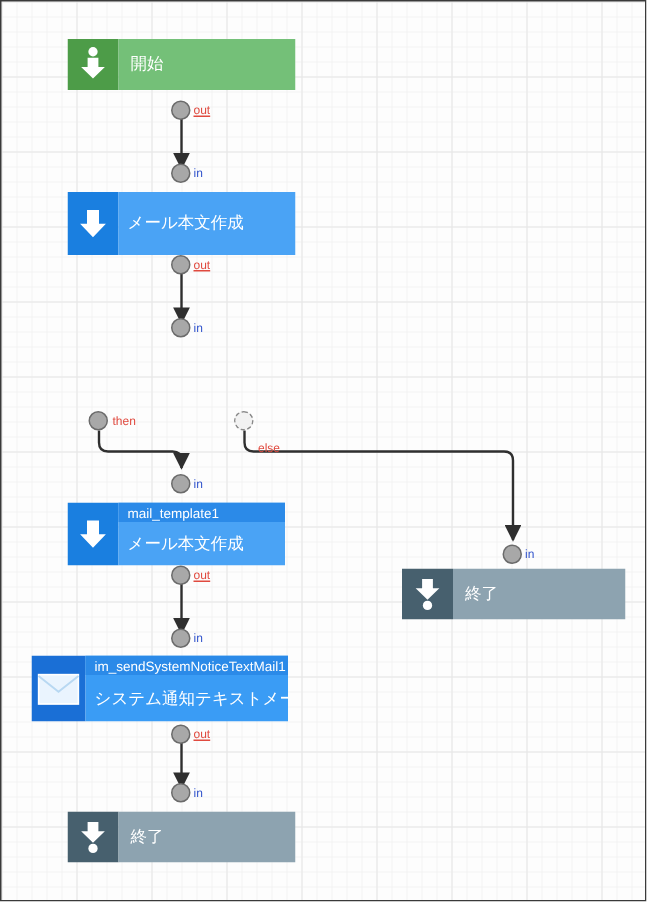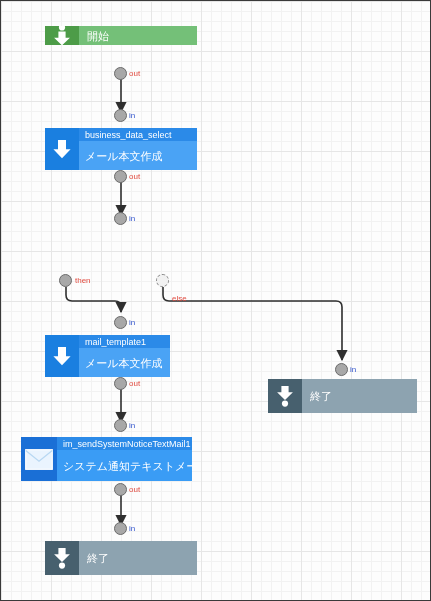--- a/index.html
+++ b/index.html
@@ -110,21 +110,21 @@
     background: #f2f2f2;
     border: 1px dashed #888888;
   }
   .port-label {
     position: absolute;
     font-size: 8px;
     line-height: 9px;
     white-space: nowrap;
     font-family: "Liberation Sans", sans-serif;
   }
-  .port-label.out { color: #e04a3f; }
+  .port-label.out { color: #e04a3f; text-decoration: underline; }
   .port-label.in  { color: #3355cc; }
   .port-label.then { color: #e04a3f; }
   .port-label.else { color: #e04a3f; margin-top: 18px; }
   svg.ic { display:block; }
 </style>
 </head>
 <body>
 
 <div id="canvas">
 
@@ -141,21 +141,21 @@
 
     <path d="M 65 286 L 65 294 Q 65 300 71 300 L 114 300 Q 120 300 120 306 L 120 311" stroke="#2f2f2f" stroke-width="1.6" fill="none" marker-end="url(#arrow)"></path>
 
     <path d="M 162 286 L 162 294 Q 162 300 168 300 L 335 300 Q 341 300 341 306 L 341 359" stroke="#2f2f2f" stroke-width="1.6" fill="none" marker-end="url(#arrow)"></path>
 
     <path d="M 120 384 L 120 421" stroke="#2f2f2f" stroke-width="1.6" fill="none" marker-end="url(#arrow)"></path>
 
     <path d="M 120 490 L 120 524" stroke="#2f2f2f" stroke-width="1.6" fill="none" marker-end="url(#arrow)"></path>
   </svg>
 
-  <div class="node n-start simple" style="left:44px; top:25px; width:152px; height:19px;">
+  <div class="node n-start simple" style="left:44px; top:25px; width:152px; height:34px;">
     <div class="node-icon">
       <svg class="ic" width="26" height="26" viewBox="0 0 26 26">
         <circle cx="13" cy="4.5" r="3.1" fill="#ffffff"></circle>
         <path d="M9.4 8.5 h7.2 v6.2 h4.3 L13 22.4 L5.1 14.7 h4.3 z" fill="#ffffff"></path>
       </svg>
     </div>
     <div class="node-body">
       <div class="node-title">開始</div>
     </div>
   </div>
@@ -165,41 +165,40 @@
   <div class="port solid" style="left:113px; top:108px;"></div>
   <div class="port-label in" style="left:128px; top:110px;">in</div>
 
   <div class="node n-proc" style="left:44px; top:127px; width:152px; height:42px;">
     <div class="node-icon">
       <svg class="ic" width="26" height="26" viewBox="0 0 26 26">
         <path d="M9.0 4.0 h8.0 v9.2 h4.6 L13 22.2 L4.4 13.2 h4.6 z" fill="#ffffff"></path>
       </svg>
     </div>
     <div class="node-body">
-      <div class="node-sub">business_data_select</div>
       <div class="node-title">メール本文作成</div>
     </div>
   </div>
   <div class="port solid" style="left:113px; top:169px;"></div>
   <div class="port-label out" style="left:128px; top:171px;">out</div>
 
   <div class="port solid" style="left:113px; top:211px;"></div>
   <div class="port-label in" style="left:128px; top:213px;">in</div>
 
 
   <div class="port solid" style="left:58px; top:273px;"></div>
   <div class="port-label then" style="left:74px; top:275px;">then</div>
 
   <div class="port hollow" style="left:155px; top:273px;"></div>
   <div class="port-label else" style="left:171px; top:275px;">else</div>
 
   <div class="port solid" style="left:113px; top:315px;"></div>
   <div class="port-label in" style="left:128px; top:317px;">in</div>
 
-  <div class="node n-proc" style="left:44px; top:334px; width:125px; height:42px;">
+  <div class="node n-proc" style="left:44px; top:334px; width:145px; height:42px;">
     <div class="node-icon">
       <svg class="ic" width="26" height="26" viewBox="0 0 26 26">
         <path d="M9.0 4.0 h8.0 v9.2 h4.6 L13 22.2 L4.4 13.2 h4.6 z" fill="#ffffff"></path>
       </svg>
     </div>
     <div class="node-body">
       <div class="node-sub">mail_template1</div>
       <div class="node-title">メール本文作成</div>
     </div>
   </div>

